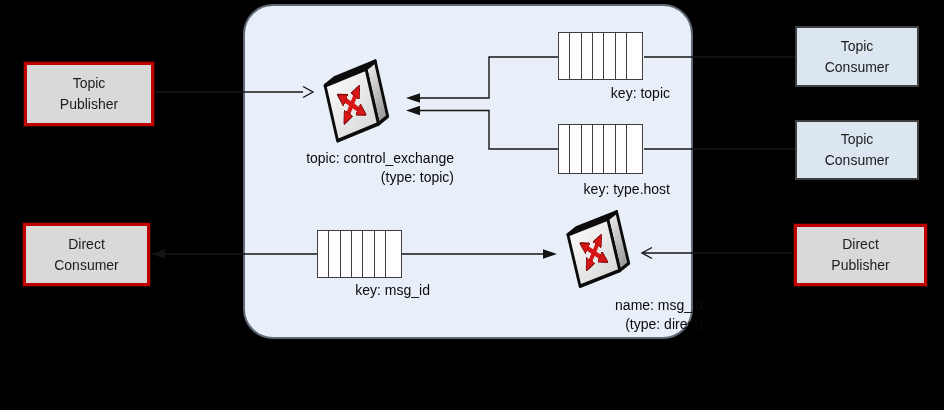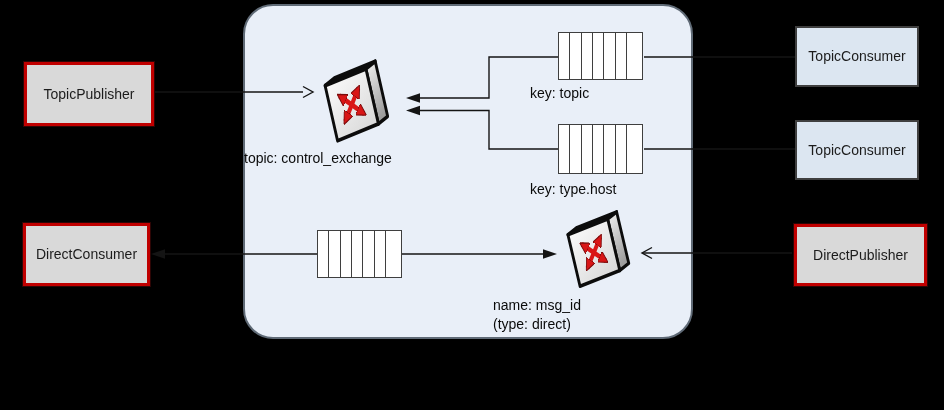--- a/index.html
+++ b/index.html
@@ -22,25 +22,25 @@
   #wires .head{fill:var(--connector,#141414);stroke:none;}
   #wires .chev{stroke:var(--connector,#141414);stroke-width:1.4;fill:none;}
   
   .exchange-icon{position:absolute;}
   
   .queue{position:absolute;box-sizing:border-box;display:flex;
     background:#fff;border:1.5px solid #3f3f3f;}
   .queue .cell{flex:1;border-right:1.1px solid #3f3f3f;}
   .queue .cell:last-child{border-right:none;flex:1.45;}
   
-  .lbl{position:absolute;text-align:left;font-size:14px;line-height:19px;color:#0a0a0a;}
+  .lbl{position:absolute;text-align:right;font-size:14px;line-height:19px;color:#0a0a0a;}
   
   .box{
     position:absolute;box-sizing:border-box;
-    display:flex;justify-content:center;align-items:center;
+    display:flex;flex-direction:column;justify-content:center;align-items:center;
     font-size:14px;line-height:21px;color:#1c1c1c;text-align:center;
   }
   .box.red{
     background:var(--publisher_box_fill,#d9d9d9);
     border:3px solid var(--publisher_box_border,#c00000);
     box-shadow:0 0 0 1px #2d0505;
   }
   .box.blue{
     background:var(--consumer_box_fill,#dce6f1);
     border:2px solid var(--consumer_box_border,#3f3f3f);
@@ -142,22 +142,24 @@
       <div class="cell"></div>
       <div class="cell"></div>
       <div class="cell"></div>
       <div class="cell"></div>
       <div class="cell"></div>
       <div class="cell"></div>
     </div>
 
   <div class="lbl" style="left:530px;top:84px;width:140px">key: topic</div>
   <div class="lbl" style="left:530px;top:180px;width:140px">key: type.host</div>
+  <div class="lbl" style="left:290px;top:281px;width:140px">key: msg_id</div>
 
   <div class="lbl" style="left:244px;top:149px;width:210px">topic: control_exchange</div>
+  <div class="lbl" style="left:244px;top:168px;width:210px">(type: topic)</div>
   <div class="lbl" style="left:493px;top:315px;width:210px">(type: direct)</div>
   <div class="lbl" style="left:493px;top:296px;width:210px">name: msg_id</div>
 
   <div class="box red" style="left:24px;top:62px;width:130px;height:64px">
     <span>Topic</span>
     <span>Publisher</span>
   </div>
 
   <div class="box red" style="left:23px;top:223px;width:127px;height:63px">
     <span>Direct</span>

